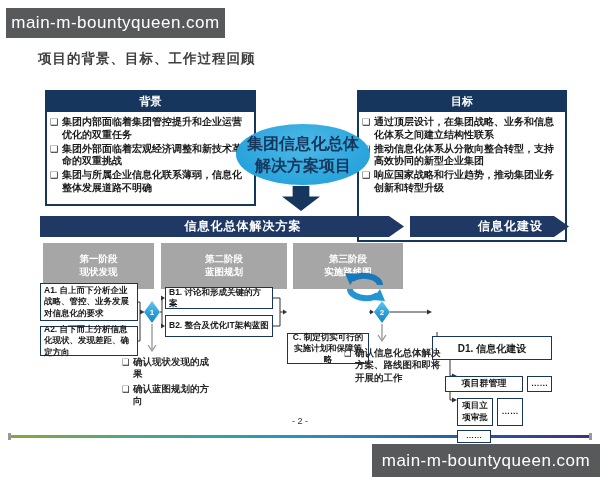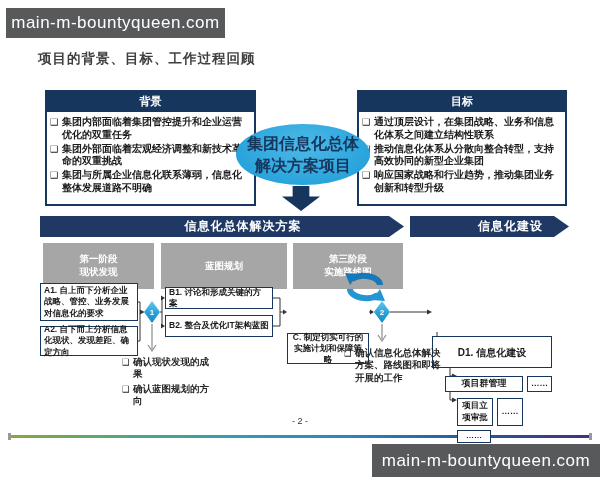--- a/index.html
+++ b/index.html
@@ -21,21 +21,21 @@
 
   
   .slide-title{
     left:38px;top:50px;font-size:13.5px;font-weight:bold;color:#3f3f3f;
     letter-spacing:1px;white-space:nowrap;
   }
 
   
   .panel{border:2px solid #17365d;background:#fff;z-index:2;}
   .panel-bg{left:45px;top:90px;width:211px;height:116px;}
-  .panel-goal{left:357px;top:90px;width:210px;height:116px;}
+  .panel-goal{left:357px;top:90px;width:210px;height:152px;}
   .panel-header{
     background:#17365d;color:#fff;font-weight:bold;font-size:11px;
     text-align:center;padding:2px 0 3px 0;
   }
   .panel-body{padding:4px 3px 0 3px;}
   .panel-body .pitem{
     display:flex;font-size:10px;font-weight:bold;color:#1a1a1a;
     line-height:1.28;margin-bottom:1px;
   }
   .pitem .bullet{flex:0 0 12px;font-size:9px;padding-top:1px;}
@@ -79,21 +79,21 @@
     background:#fff;border:1.5px solid #17365d;font-size:8.5px;font-weight:bold;
     color:#1a1a1a;line-height:1.3;display:flex;align-items:center;
     padding:0 3px;z-index:3;
   }
   .fbox.center{justify-content:center;text-align:center;margin-top:36px;}
   .fbox-a1{left:40px;top:283px;width:98px;height:38px;}
   .fbox-a2{left:40px;top:326px;width:98px;height:30px;}
   .fbox-b1{left:165px;top:287px;width:108px;height:22px;}
   .fbox-b2{left:165px;top:315px;width:108px;height:22px;}
   .fbox-c {left:287px;top:297px;width:82px;height:31px;}
-  .fbox-d1{left:432px;top:300px;width:120px;height:32px;font-size:10px;}
+  .fbox-d1{left:432px;top:300px;width:120px;height:24px;font-size:10px;}
   .fbox-pm{left:445px;top:340px;width:78px;height:16px;font-size:9px;}
   .fbox-dots1{left:527px;top:340px;width:25px;height:16px;}
   .fbox-appr{left:457px;top:362px;width:36px;height:28px;text-align:center;line-height:1.4;}
   .fbox-dots2{left:497px;top:362px;width:26px;height:28px;}
   .fbox-dots3{left:457px;top:394px;width:34px;height:13px;font-size:8px;}
 
   
   .diamond{
     width:16px;height:22px;z-index:4;color:#fff;font-size:8px;font-weight:bold;
     display:flex;align-items:center;justify-content:center;
@@ -178,20 +178,21 @@
 <div class="abs block-arrow-down"></div>
 
 <div class="abs band-arrow band-arrow-1">信息化总体解决方案</div>
 <div class="abs band-arrow band-arrow-2">信息化建设</div>
 
 <div class="abs phase phase-1">
   <span>第一阶段</span>
   <span>现状发现</span>
 </div>
 <div class="abs phase phase-2">
+  <span>第二阶段</span>
   <span>蓝图规划</span>
 </div>
 <div class="abs phase phase-3">
   <span>第三阶段</span>
   <span>实施路线图</span>
 </div>
 
 <svg class="abs connectors" viewBox="0 0 600 480">
   <g stroke="#333" stroke-width="1" fill="none">
     <path d="M138,302 H140 V341 H138"></path>

